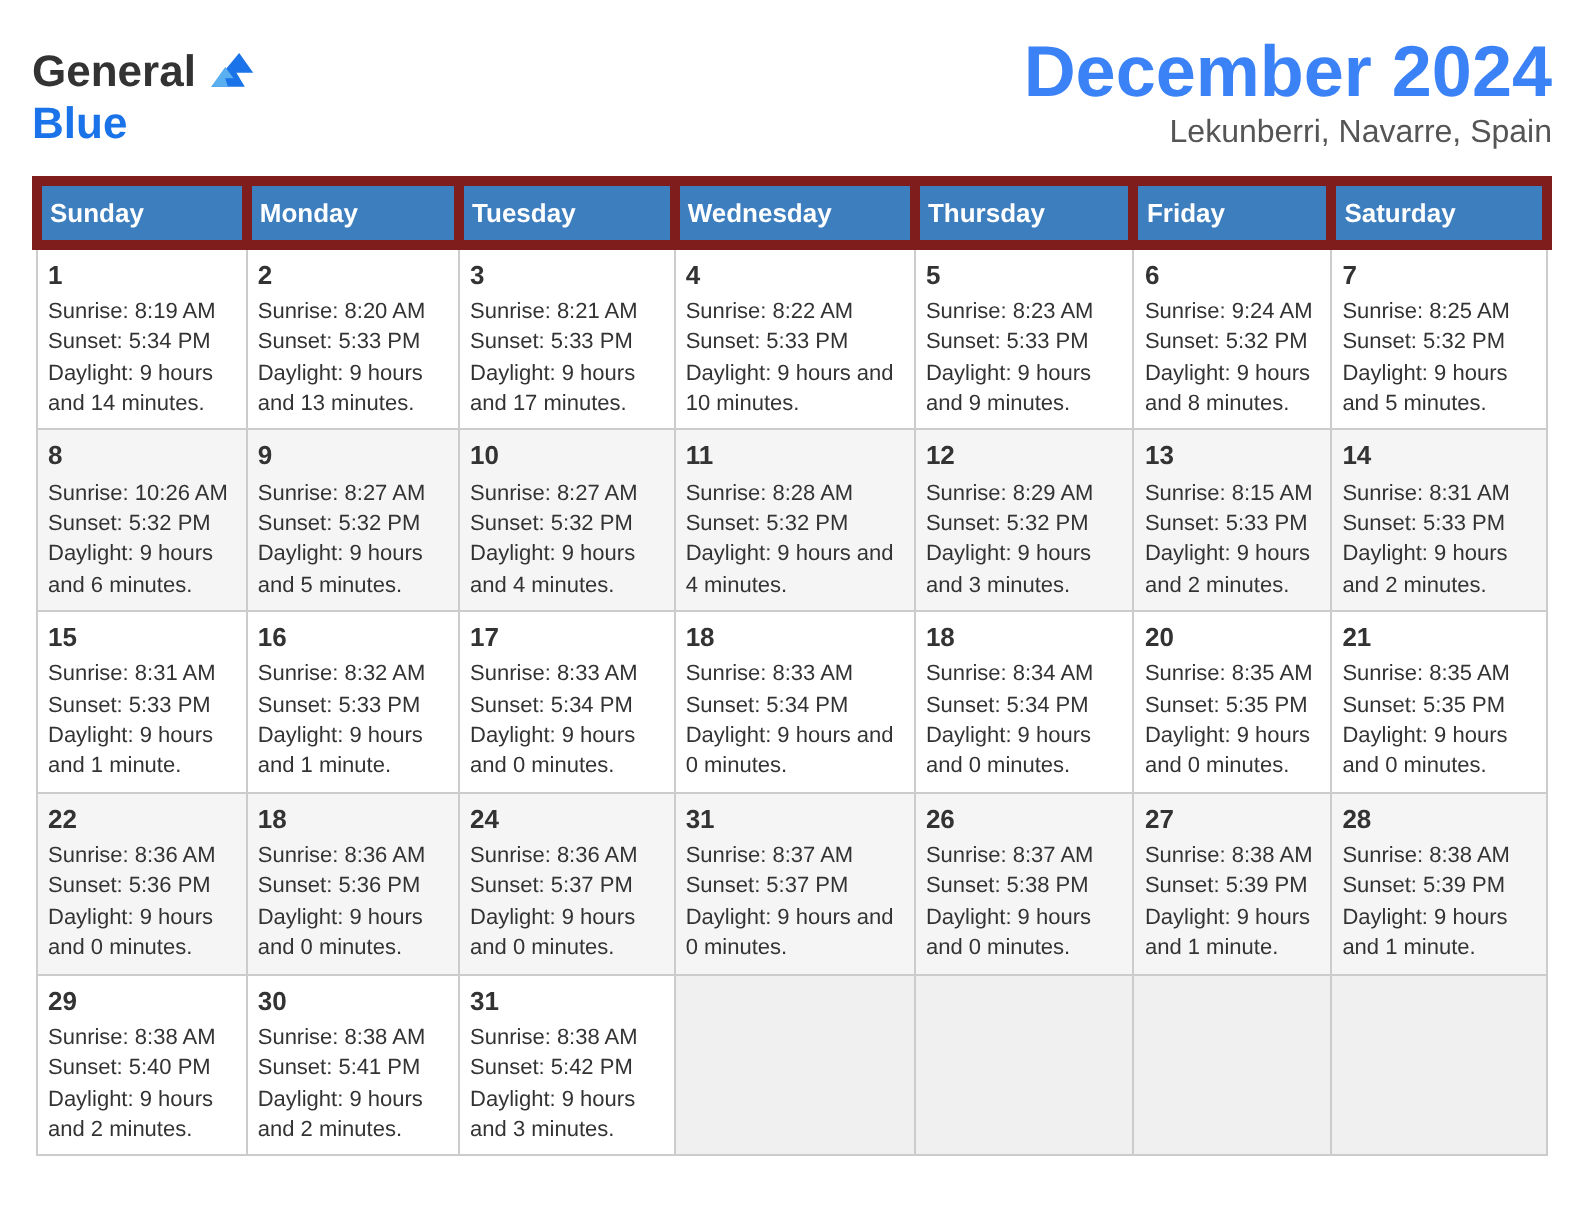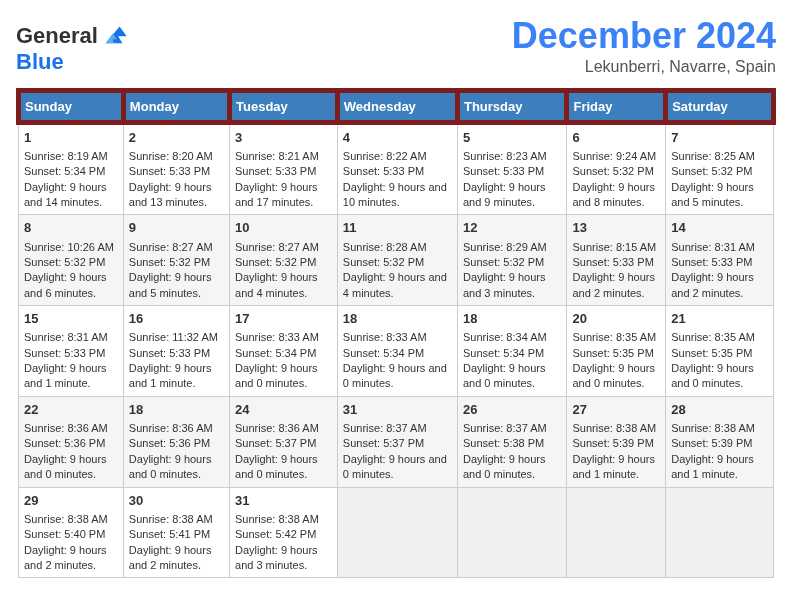--- a/index.html
+++ b/index.html
@@ -131,21 +131,21 @@
         <td><span class="day-num">8</span><span>Sunrise: 10:26 AM</span><br><span>Sunset: 5:32 PM</span><br><span>Daylight: 9 hours and 6 minutes.</span></td>
         <td><span class="day-num">9</span><span>Sunrise: 8:27 AM</span><br><span>Sunset: 5:32 PM</span><br><span>Daylight: 9 hours and 5 minutes.</span></td>
         <td><span class="day-num">10</span><span>Sunrise: 8:27 AM</span><br><span>Sunset: 5:32 PM</span><br><span>Daylight: 9 hours and 4 minutes.</span></td>
         <td><span class="day-num">11</span><span>Sunrise: 8:28 AM</span><br><span>Sunset: 5:32 PM</span><br><span>Daylight: 9 hours and 4 minutes.</span></td>
         <td><span class="day-num">12</span><span>Sunrise: 8:29 AM</span><br><span>Sunset: 5:32 PM</span><br><span>Daylight: 9 hours and 3 minutes.</span></td>
         <td><span class="day-num">13</span><span>Sunrise: 8:15 AM</span><br><span>Sunset: 5:33 PM</span><br><span>Daylight: 9 hours and 2 minutes.</span></td>
         <td><span class="day-num">14</span><span>Sunrise: 8:31 AM</span><br><span>Sunset: 5:33 PM</span><br><span>Daylight: 9 hours and 2 minutes.</span></td>
       </tr>
       <tr>
         <td><span class="day-num">15</span><span>Sunrise: 8:31 AM</span><br><span>Sunset: 5:33 PM</span><br><span>Daylight: 9 hours and 1 minute.</span></td>
-        <td><span class="day-num">16</span><span>Sunrise: 11:32 AM</span><br><span>Sunset: 5:33 PM</span><br><span>Daylight: 9 hours and 1 minute.</span></td>
+        <td><span class="day-num">16</span><span>Sunrise: 8:32 AM</span><br><span>Sunset: 5:33 PM</span><br><span>Daylight: 9 hours and 1 minute.</span></td>
         <td><span class="day-num">17</span><span>Sunrise: 8:33 AM</span><br><span>Sunset: 5:34 PM</span><br><span>Daylight: 9 hours and 0 minutes.</span></td>
         <td><span class="day-num">18</span><span>Sunrise: 8:33 AM</span><br><span>Sunset: 5:34 PM</span><br><span>Daylight: 9 hours and 0 minutes.</span></td>
         <td><span class="day-num">18</span><span>Sunrise: 8:34 AM</span><br><span>Sunset: 5:34 PM</span><br><span>Daylight: 9 hours and 0 minutes.</span></td>
         <td><span class="day-num">20</span><span>Sunrise: 8:35 AM</span><br><span>Sunset: 5:35 PM</span><br><span>Daylight: 9 hours and 0 minutes.</span></td>
         <td><span class="day-num">21</span><span>Sunrise: 8:35 AM</span><br><span>Sunset: 5:35 PM</span><br><span>Daylight: 9 hours and 0 minutes.</span></td>
       </tr>
       <tr>
         <td><span class="day-num">22</span><span>Sunrise: 8:36 AM</span><br><span>Sunset: 5:36 PM</span><br><span>Daylight: 9 hours and 0 minutes.</span></td>
         <td><span class="day-num">18</span><span>Sunrise: 8:36 AM</span><br><span>Sunset: 5:36 PM</span><br><span>Daylight: 9 hours and 0 minutes.</span></td>
         <td><span class="day-num">24</span><span>Sunrise: 8:36 AM</span><br><span>Sunset: 5:37 PM</span><br><span>Daylight: 9 hours and 0 minutes.</span></td>

